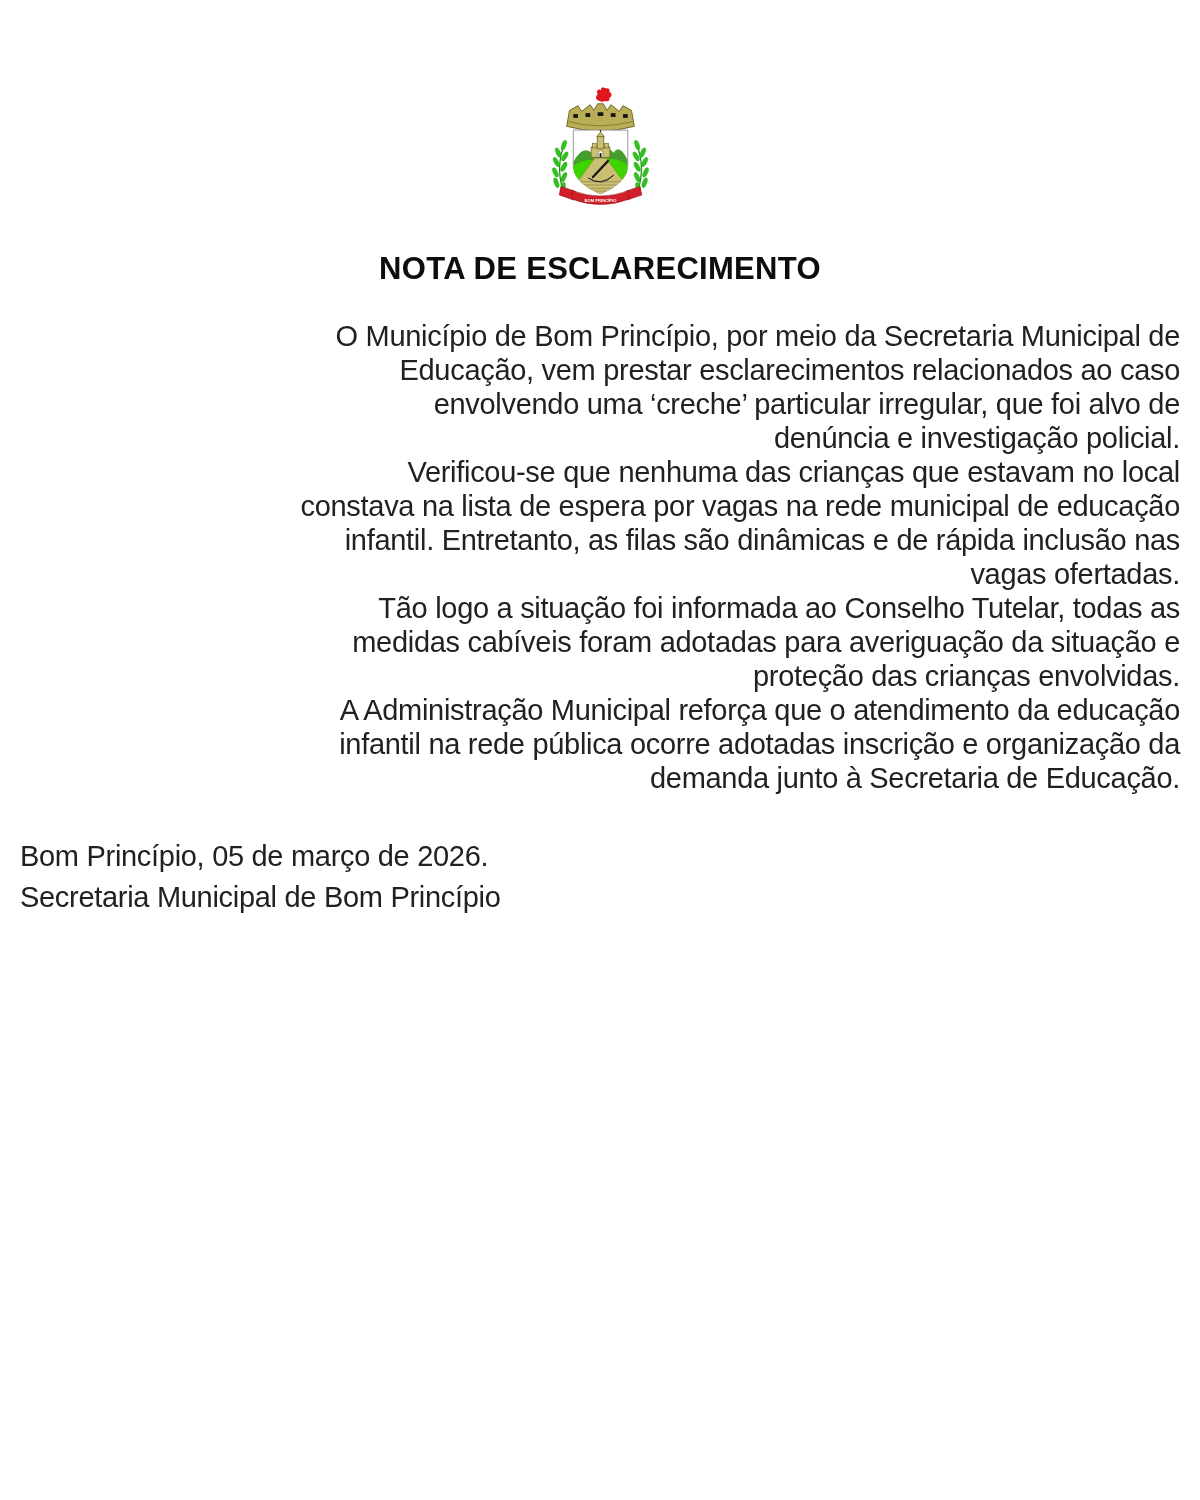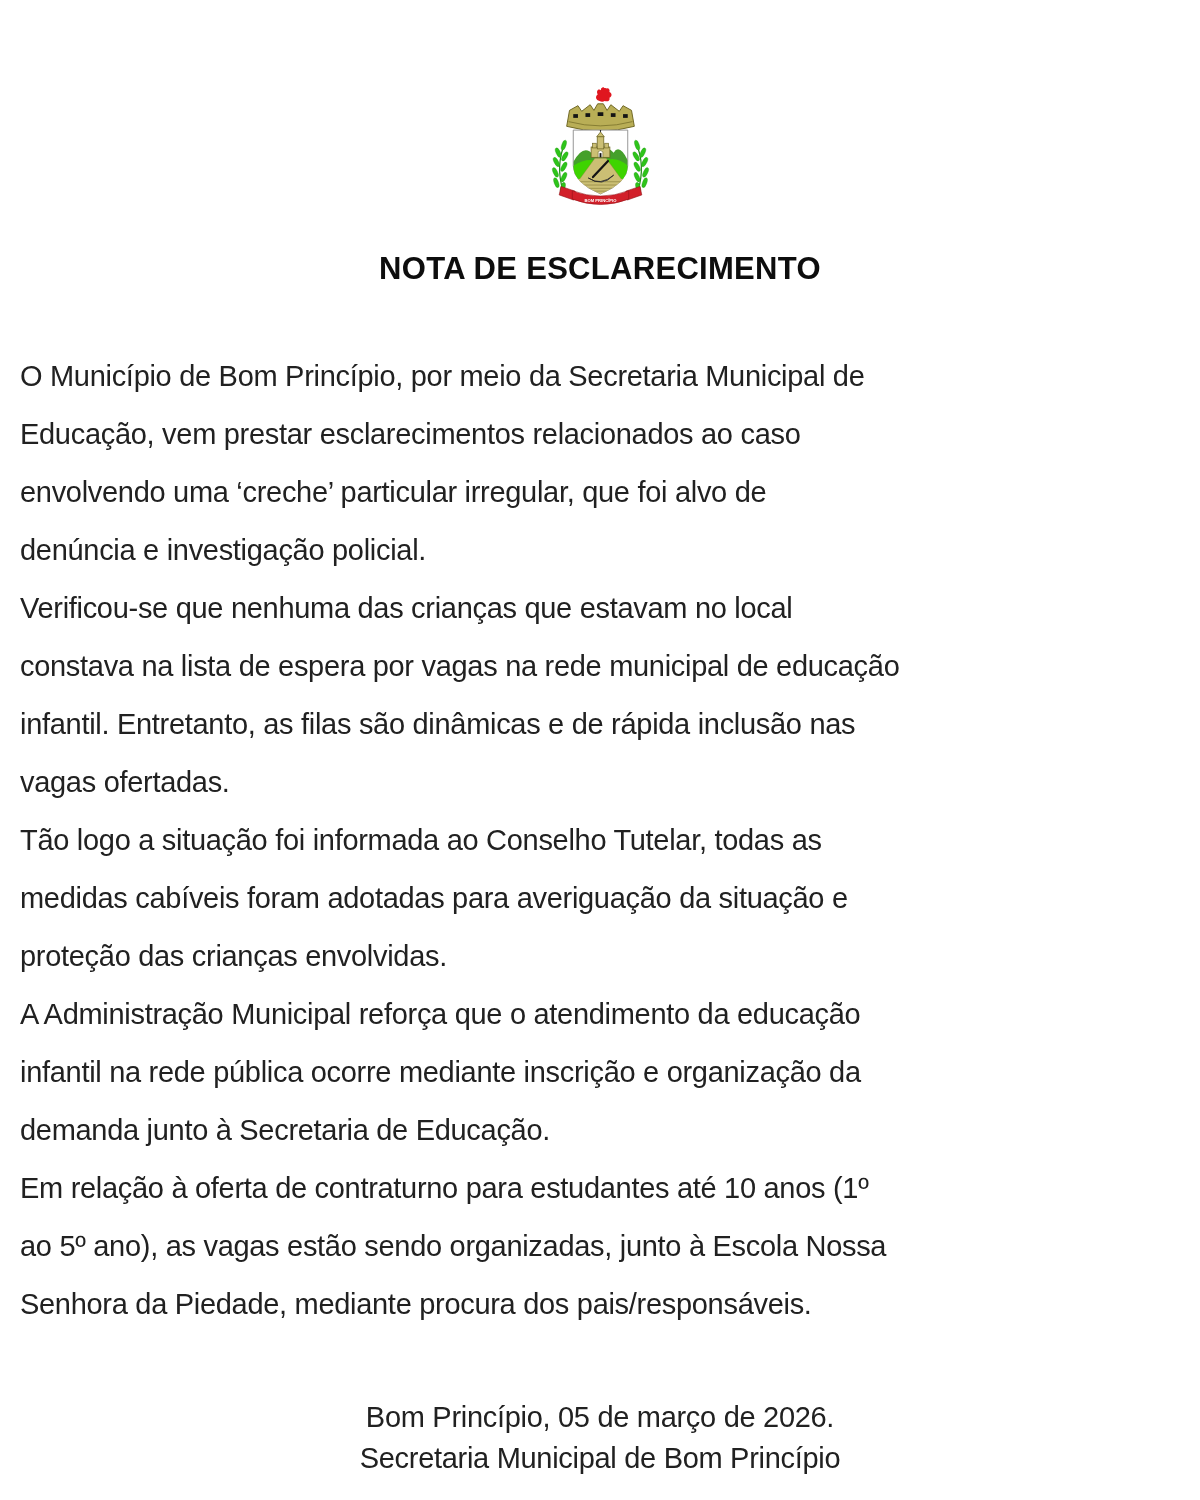--- a/index.html
+++ b/index.html
@@ -27,36 +27,36 @@
   }
   .title {
     margin-top: 42px;
     font-size: 31px;
     font-weight: 700;
     color: #0d0d0d;
     letter-spacing: 0.3px;
     text-align: center;
   }
   .body-text {
-    margin-top: 60px;
+    margin-top: 32px;
     width: 1160px;
-    text-align: left;
+    text-align: right;
     font-size: 29px;
-    line-height: 58px;
+    line-height: 34px;
     letter-spacing: -0.3px;
     color: #212121;
   }
   .body-text p {
     margin: 0;
     white-space: pre-line;
   }
   .closing {
-    margin-top: 64px;
+    margin-top: 41px;
     width: 1160px;
-    text-align: center;
+    text-align: left;
     font-size: 29px;
     line-height: 40.5px;
     letter-spacing: -0.3px;
     color: #212121;
   }
   .closing p { margin: 0; }
 </style>
 </head>
 <body>
 
@@ -161,25 +161,22 @@
 envolvendo uma ‘creche’ particular irregular, que foi alvo de
 denúncia e investigação policial.</p>
     <p>Verificou-se que nenhuma das crianças que estavam no local
 constava na lista de espera por vagas na rede municipal de educação
 infantil. Entretanto, as filas são dinâmicas e de rápida inclusão nas
 vagas ofertadas.</p>
     <p>Tão logo a situação foi informada ao Conselho Tutelar, todas as
 medidas cabíveis foram adotadas para averiguação da situação e
 proteção das crianças envolvidas.</p>
     <p>A Administração Municipal reforça que o atendimento da educação
-infantil na rede pública ocorre mediante inscrição e organização da
+infantil na rede pública ocorre adotadas inscrição e organização da
 demanda junto à Secretaria de Educação.</p>
-    <p>Em relação à oferta de contraturno para estudantes até 10 anos (1º
-ao 5º ano), as vagas estão sendo organizadas, junto à Escola Nossa
-Senhora da Piedade, mediante procura dos pais/responsáveis.</p>
   </div>
 
   <div class="closing">
     <p>Bom Princípio, 05 de março de 2026.</p>
     <p>Secretaria Municipal de Bom Princípio</p>
   </div>
 
 </div>
 
 </body></html>

